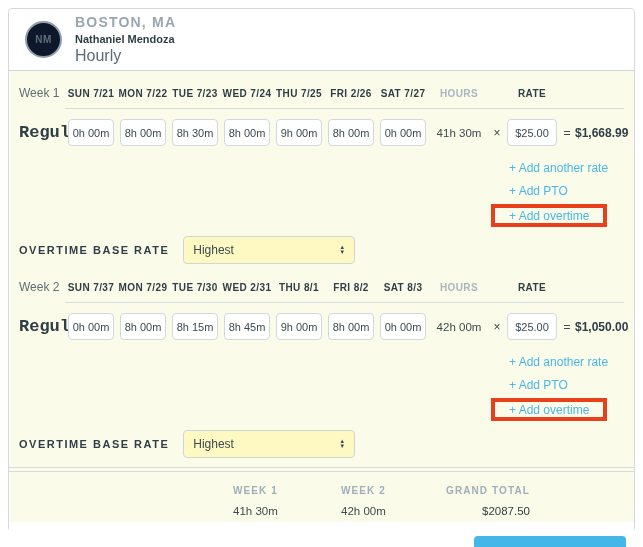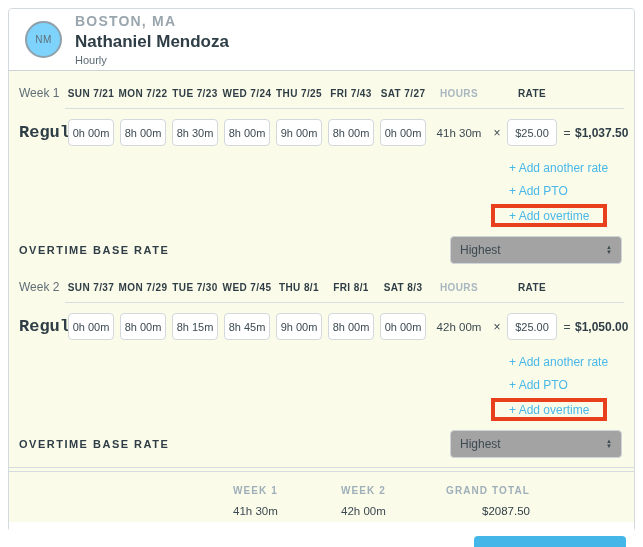--- a/index.html
+++ b/index.html
@@ -11,27 +11,27 @@
   }
   
   .emp-header {
     display: flex; align-items: center; gap: 13px;
     padding: 12px 16px; background: #ffffff;
     border-bottom: 1px solid #ccd4d8; height: 62px;
     border-radius: 4px 4px 0 0;
   }
   .avatar {
     width: 37px; height: 37px; border-radius: 50%;
-    background: #7dd3fc; border: 2px solid #8fa0ab;
+    background: #0f172a; border: 2px solid #8fa0ab;
     display: flex; align-items: center; justify-content: center;
-    font-size: 10px; font-weight: normal; color: #5d7078; letter-spacing: 0.5px;
+    font-size: 10px; font-weight: bold; color: #5d7078; letter-spacing: 0.5px;
   }
   .emp-loc { font-size: 14px; font-weight: bold; letter-spacing: 1.2px; color: #9aa6ae; }
-  .emp-name { font-size: 17px; font-weight: bold; color: #2f3e46; margin: 3px 0 2px; }
-  .emp-type { font-size: 11px; color: #5a6b73; }
+  .emp-name { font-size: 11px; font-weight: bold; color: #2f3e46; margin: 3px 0 2px; }
+  .emp-type { font-size: 16px; color: #5a6b73; }
   
   .main { background: #fbfbe9; padding: 0 10px 8px; border-bottom: 1px solid #d5dbde; }
   .grid {
     display: grid;
     grid-template-columns: 46px repeat(7, 52px) 60px 16px 54px 16px minmax(0,1fr);
     align-items: center;
   }
   .week { padding-top: 15px; }
   .week-label { font-size: 12px; color: #5f6e76; }
   .day-head, .hours-head, .rate-head {
@@ -56,24 +56,24 @@
   
   .links { margin-top: 12px; display: flex; flex-direction: column; align-items: flex-start; }
   .link-row { height: 23px; margin-left: 490px; }
   .add-link { font-size: 12px; color: #49b8e9; text-decoration: none; white-space: nowrap; cursor: pointer; }
   .red-box-row { height: 23px; margin-left: 472px; display: flex; align-items: center; }
   .red-box {
     border: 4px solid #e8401c; padding: 0 14px; height: 23px;
     display: flex; align-items: flex-end;
   }
   
-  .ot-row { margin-top: 8px; display: flex; justify-content: space-between; align-items: center; gap: 2px; padding-right: 2px; height: 30px; }
+  .ot-row { margin-top: 8px; display: flex; justify-content: flex-start; align-items: center; gap: 14px; padding-right: 2px; height: 30px; }
   .ot-label { font-size: 11px; font-weight: bold; letter-spacing: 1.5px; color: #2f3e46; }
   .select {
-    width: 172px; height: 28px; background: #a3a3a3;
+    width: 172px; height: 28px; background: #fef9c3;
     border: 1px solid #cfd6da; border-radius: 4px;
     display: flex; align-items: center; justify-content: space-between;
     padding: 0 9px; font-size: 12px; color: #3c4a52; cursor: pointer;
   }
   .stepper { display: flex; flex-direction: column; align-items: center; color: #3c4a52; }
   .stepper span { font-size: 6px; line-height: 5px; }
   
   .spacer { height: 3px; background: #fbfbe9; }
   .summary {
     background: #fbfbe9; border-top: 1px solid #d5dbde;
@@ -117,21 +117,21 @@
   <div class="main">
 
     <section class="week">
       <div class="grid">
         <span class="week-label">Week 1</span>
         <span class="day-head">SUN 7/21</span>
         <span class="day-head">MON 7/22</span>
         <span class="day-head">TUE 7/23</span>
         <span class="day-head">WED 7/24</span>
         <span class="day-head">THU 7/25</span>
-        <span class="day-head">FRI 7/43</span>
+        <span class="day-head">FRI 2/26</span>
         <span class="day-head">SAT 7/27</span>
         <span class="hours-head">HOURS</span>
         <span></span>
         <span class="rate-head">RATE</span>
         <span></span>
           <span></span>
       </div>
       <div class="rule"></div>
       <div class="grid week-row">
         <span class="row-label">Regular</span>
@@ -139,21 +139,21 @@
         <span class="tcell"><input class="time-input" value="8h 00m" style=""></span>
         <span class="tcell"><input class="time-input" value="8h 30m" style=""></span>
         <span class="tcell"><input class="time-input" value="8h 00m" style=""></span>
         <span class="tcell"><input class="time-input" value="9h 00m" style=""></span>
         <span class="tcell"><input class="time-input" value="8h 00m" style=""></span>
         <span class="tcell"><input class="time-input" value="0h 00m" style=""></span>
         <span class="hours-val">41h 30m</span>
         <span class="op">×</span>
         <span class="tcell"><input class="rate-input" value="$25.00" style=""></span>
         <span class="op">=</span>
-        <span class="amount">$1,037.50</span>
+        <span class="amount">$1,668.99</span>
       </div>
       <div class="links">
         <div class="link-row"><a class="add-link">+ Add another rate</a></div>
         <div class="link-row"><a class="add-link">+ Add PTO</a></div>
         <div class="red-box-row">
           <span class="red-box">
             <a class="add-link">+ Add overtime</a>
           </span>
         </div>
       </div>
@@ -168,23 +168,23 @@
         </div>
       </div>
     </section>
 
     <section class="week">
       <div class="grid">
         <span class="week-label">Week 2</span>
         <span class="day-head">SUN 7/37</span>
         <span class="day-head">MON 7/29</span>
         <span class="day-head">TUE 7/30</span>
-        <span class="day-head">WED 7/45</span>
+        <span class="day-head">WED 2/31</span>
         <span class="day-head">THU 8/1</span>
-        <span class="day-head">FRI 8/1</span>
+        <span class="day-head">FRI 8/2</span>
         <span class="day-head">SAT 8/3</span>
         <span class="hours-head">HOURS</span>
         <span></span>
         <span class="rate-head">RATE</span>
         <span></span>
           <span></span>
       </div>
       <div class="rule"></div>
       <div class="grid week-row">
         <span class="row-label">Regular</span>

